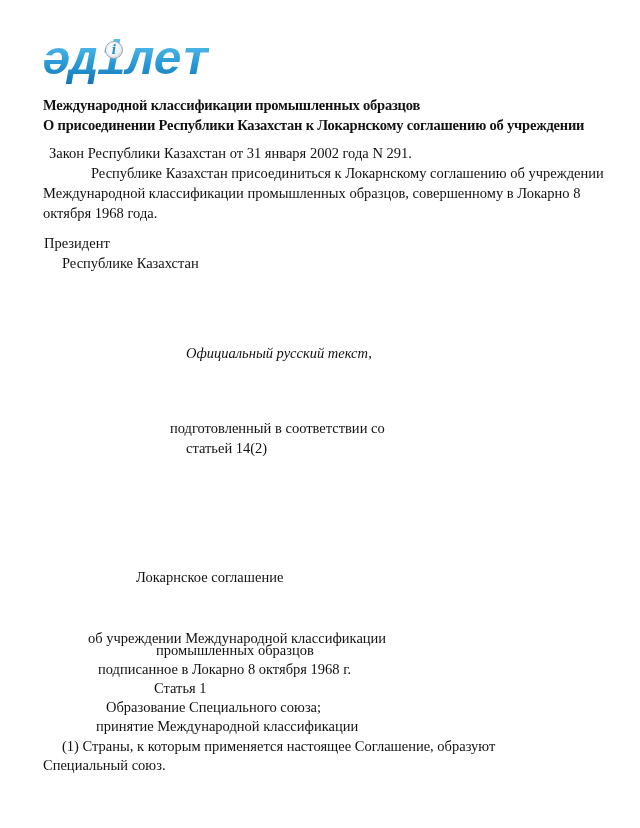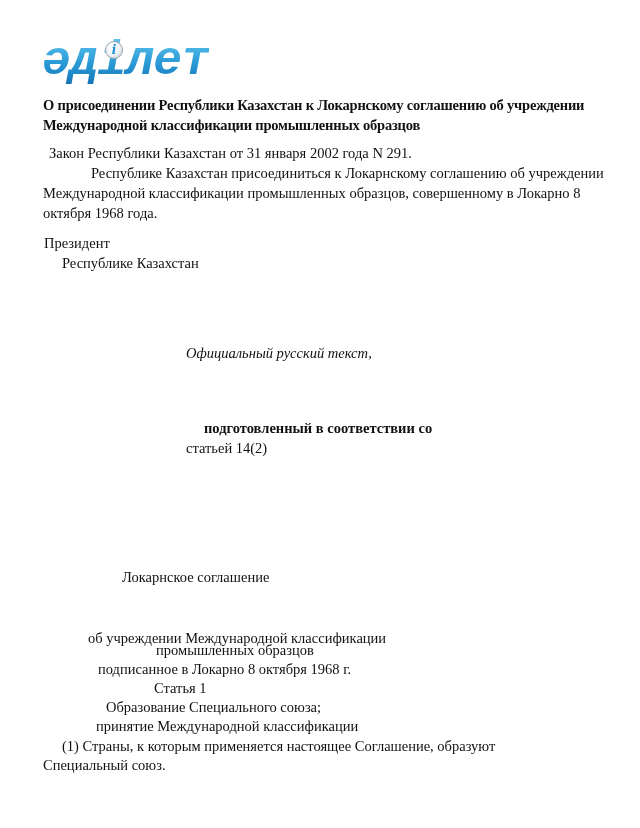--- a/index.html
+++ b/index.html
@@ -76,38 +76,38 @@
   </style>
 </head>
 <body>
 
 <div class="logo">
   <span class="logo-text">әділет</span>
   <span class="logo-badge">i</span>
 </div>
 
 <div class="doc-title">
+  <div>Международной классификации промышленных образцов</div>
   <div>О присоединении Республики Казахстан к Локарнскому соглашению об учреждении</div>
-  <div>Международной классификации промышленных образцов</div>
 </div>
 
 <p class="line" style="left:43px; top:143px;margin-left:6px;">Закон Республики Казахстан от 31 января 2002 года N 291.</p>
 <p class="line" style="left:67px; top:163px;margin-left:24px;">Республике Казахстан присоединиться к Локарнскому соглашению об учреждении</p>
 <p class="line" style="left:43px; top:183px;">Международной классификации промышленных образцов, совершенному в Локарно 8</p>
 <p class="line" style="left:43px; top:203px;">октября 1968 года.</p>
 
 <p class="line" style="left:44px; top:233px;">Президент</p>
 <p class="line" style="left:62px; top:253px;">Республике Казахстан</p>
 
 <p class="line" style="left:186px; top:343px;font-style:italic;">Официальный русский текст,</p>
 
-<p class="line" style="left:204px; top:418px;font-weight:bold;">подготовленный в соответствии со</p>
+<p class="line" style="left:170px; top:418px;">подготовленный в соответствии со</p>
 <p class="line" style="left:186px; top:438px;">статьей 14(2)</p>
 
-<p class="line" style="left:122px; top:567px;">Локарнское соглашение</p>
+<p class="line" style="left:136px; top:567px;">Локарнское соглашение</p>
 
 <p class="line" style="left:88px; top:628px;">об учреждении Международной классификации</p>
 <p class="line" style="left:156px; top:640px;">промышленных образцов</p>
 <p class="line" style="left:98px; top:659px;">подписанное в Локарно 8 октября 1968 г.</p>
 
 <p class="line" style="left:154px; top:678px;">Статья 1</p>
 <p class="line" style="left:106px; top:697px;">Образование Специального союза;</p>
 <p class="line" style="left:96px; top:716px;">принятие Международной классификации</p>
 <p class="line" style="left:62px; top:736px;">(1) Страны, к которым применяется настоящее Соглашение, образуют</p>
 <p class="line" style="left:43px; top:755px;">Специальный союз.</p>

